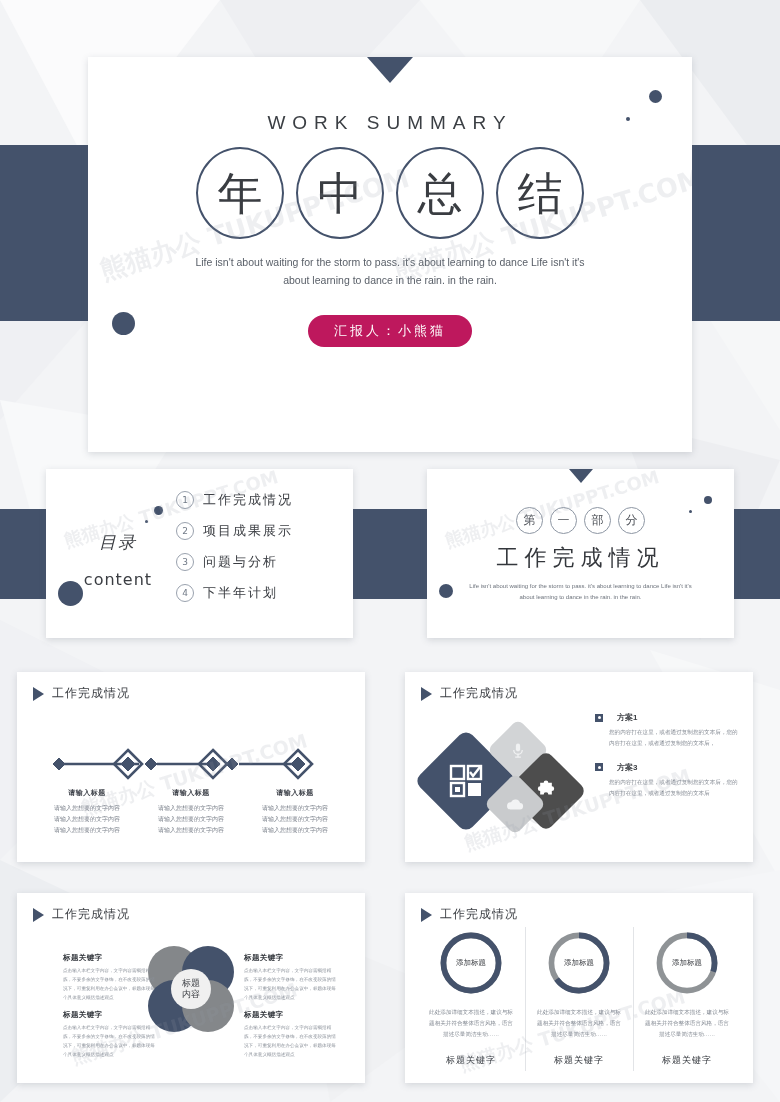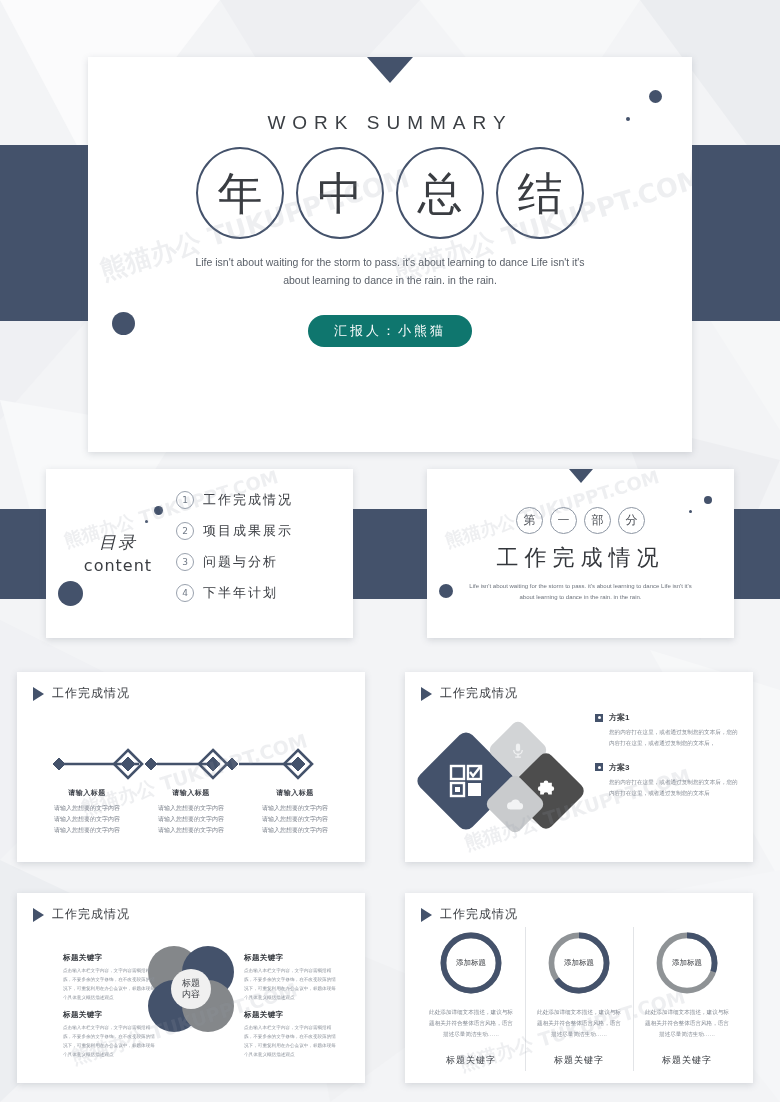--- a/index.html
+++ b/index.html
@@ -57,34 +57,34 @@
     font-size: 45px; color: #3a3d42; line-height: 1;
     font-family: "DejaVu Sans", sans-serif;
   }
   .tagline {
     position: absolute; top: 197px; left: 0; width: 100%;
     text-align: center; font-size: 10.5px; color: #5a6069;
     line-height: 1.7; padding: 0 100px;
   }
   .pill {
     position: absolute; top: 258px; left: 50%; transform: translateX(-50%);
-    background: #0f766e; color: #fff;
+    background: #be185d; color: #fff;
     padding: 7px 26px; border-radius: 16px;
     font-size: 13px; letter-spacing: 3px;
   }
   .dot { position: absolute; border-radius: 50%; background: #44526b; }
 
   
   #slide-toc { left: 46px; top: 469px; width: 307px; height: 169px; }
   .toc-left {
     position: absolute; left: 22px; top: 62px; width: 100px; text-align: center;
     color: #3a3d42;
   }
   .toc-left .zh { font-size: 17px; letter-spacing: 2px; font-style: italic; }
-  .toc-left .en { font-size: 16px; letter-spacing: 1px; margin-top: 2px; font-family:"DejaVu Sans",sans-serif;}
+  .toc-left .en { font-size: 16px; letter-spacing: 1px; margin-top: 16px; font-family:"DejaVu Sans",sans-serif;}
   .toc-list { position: absolute; left: 130px; top: 22px; }
   .toc-item { display: flex; align-items: center; gap: 9px; margin-bottom: 13px; }
   .toc-num {
     width: 18px; height: 18px; border-radius: 50%;
     border: 1px solid #9aa2ae; color: #717a87;
     font-size: 9px; display: flex; align-items: center; justify-content: center;
     font-family: "DejaVu Sans", sans-serif;
   }
   .toc-label { font-size: 13px; color: #3a3d42; letter-spacing: 2px; }
 
@@ -143,21 +143,21 @@
   
   .diamonds { position: absolute; left: 18px; top: 48px; width: 170px; height: 130px; }
   .dia {
     position: absolute; border-radius: 9px;
     transform: rotate(45deg);
     display: flex; align-items: center; justify-content: center;
   }
   .dia-inner { transform: rotate(-45deg); display:flex; align-items:center; justify-content:center; }
   .plans { position: absolute; left: 190px; top: 40px; right: 12px; }
   .plan { margin-bottom: 13px; }
-  .plan-head { display: flex; align-items: center; gap: 6px; }
+  .plan-head { display: flex; align-items: center; gap: 14px; }
   .plan-sq { width: 8px; height: 8px; background: #44526b; display:flex;align-items:center;justify-content:center;}
   .plan-sq i { width:3px;height:3px;background:#fff;display:block;border-radius:50%; }
   .plan-title { font-size: 8px; color: #3a3d42; font-weight: bold; }
   .plan-body { font-size: 5.6px; color: #848a93; line-height: 1.95; margin-top: 4px; margin-left: 14px; }
 
   
   .venn-wrap { position: absolute; left: 50%; top: 53px; transform: translateX(-50%); width: 86px; height: 86px; }
   .venn-c { position: absolute; width: 52px; height: 52px; border-radius: 50%; }
   .venn-center {
     position: absolute; left: 50%; top: 50%; transform: translate(-50%,-50%);

